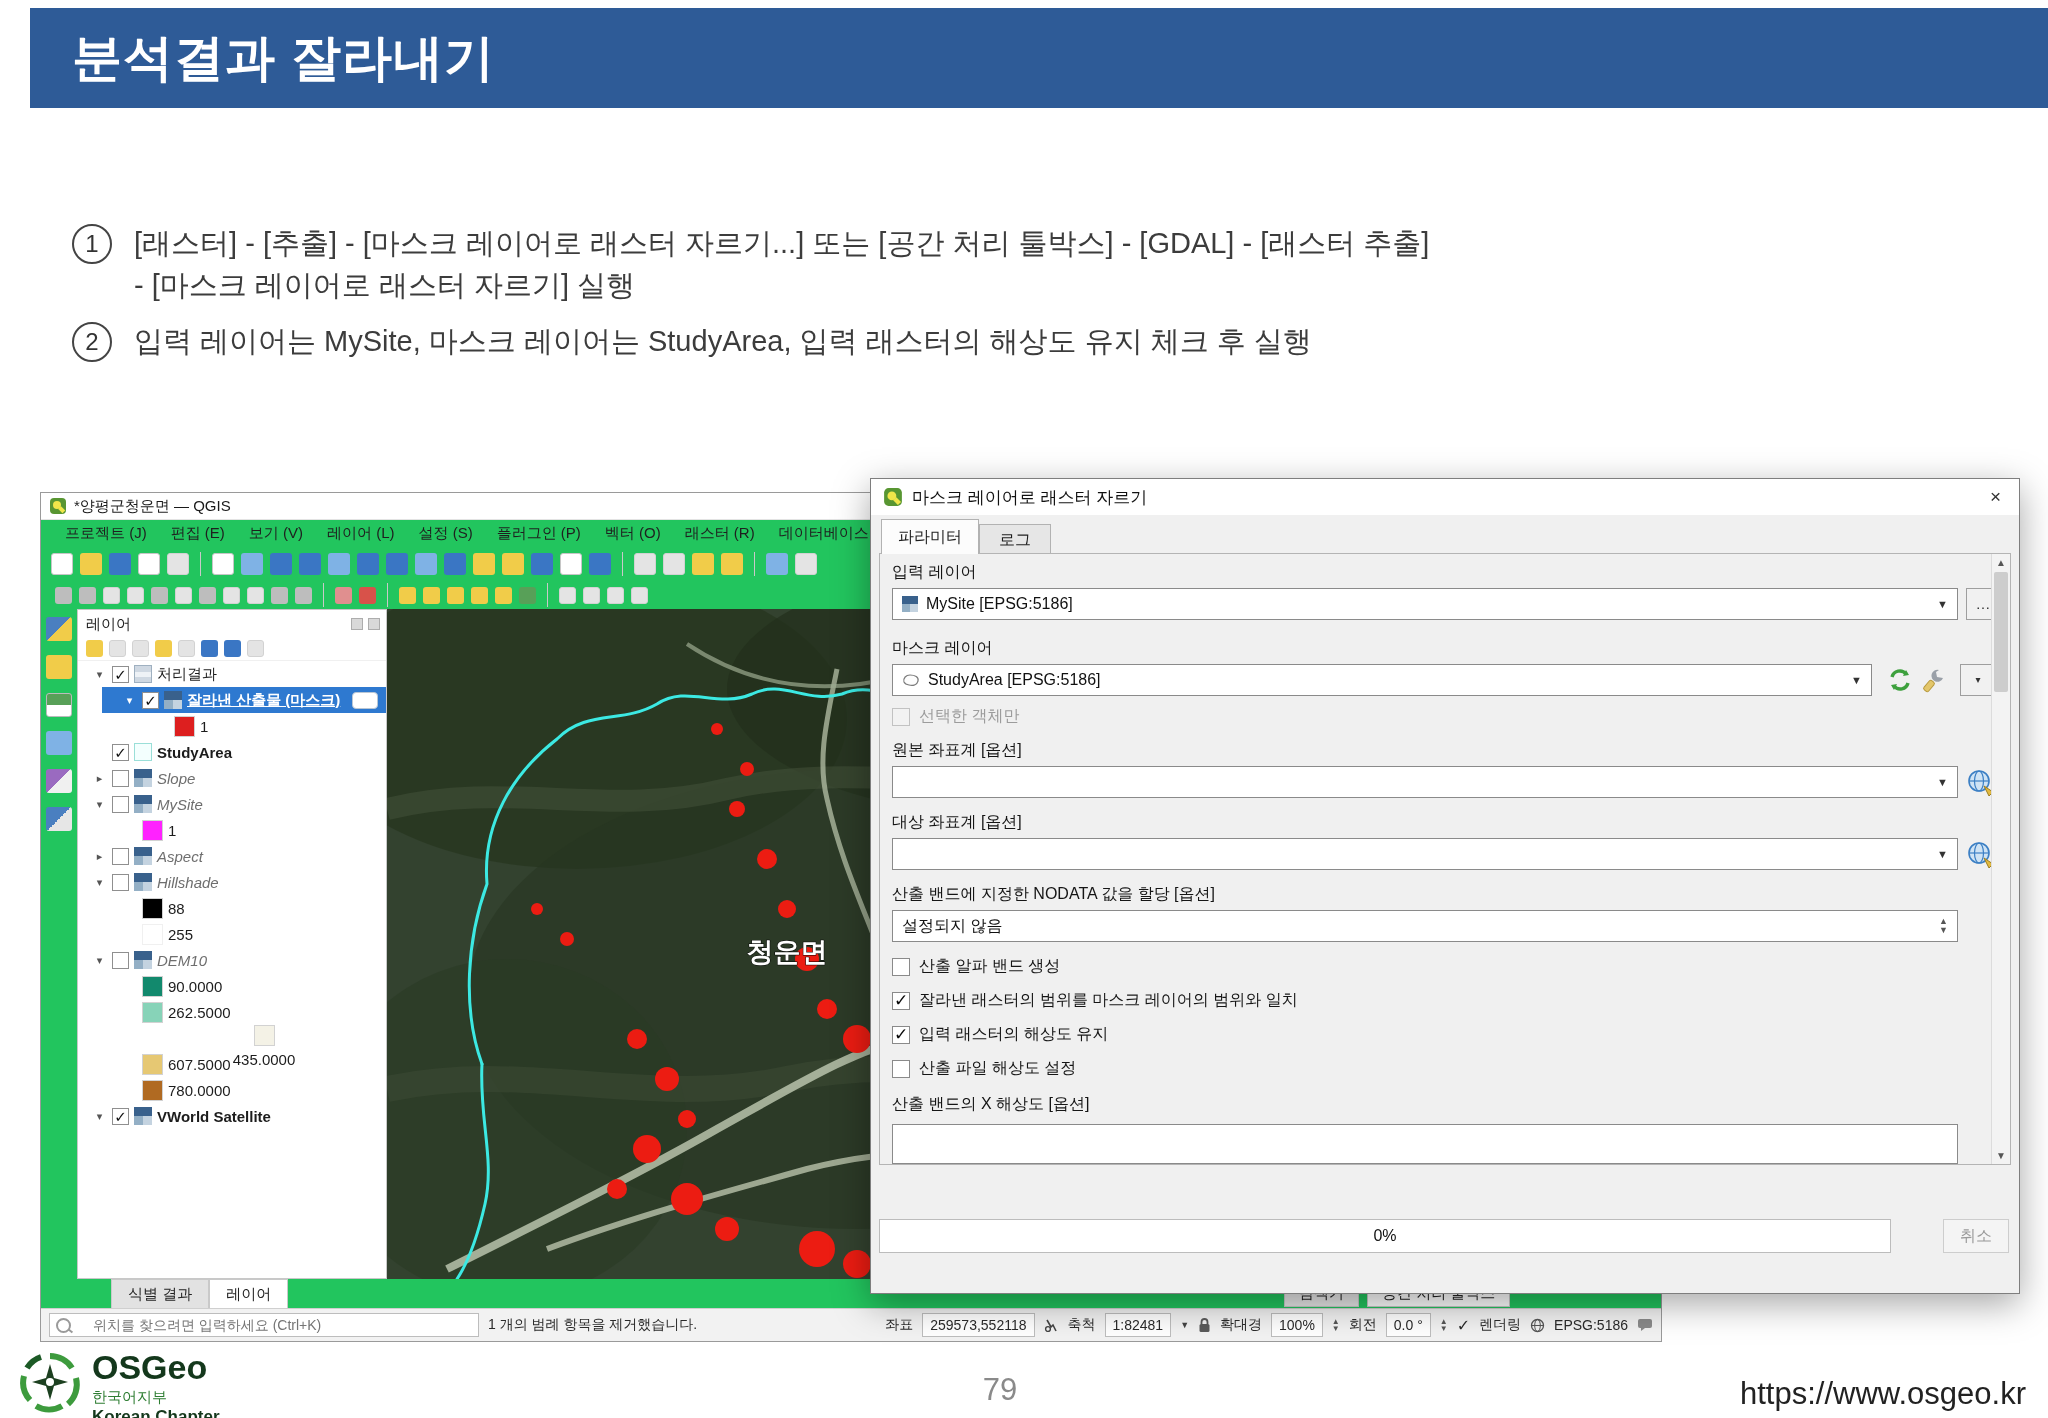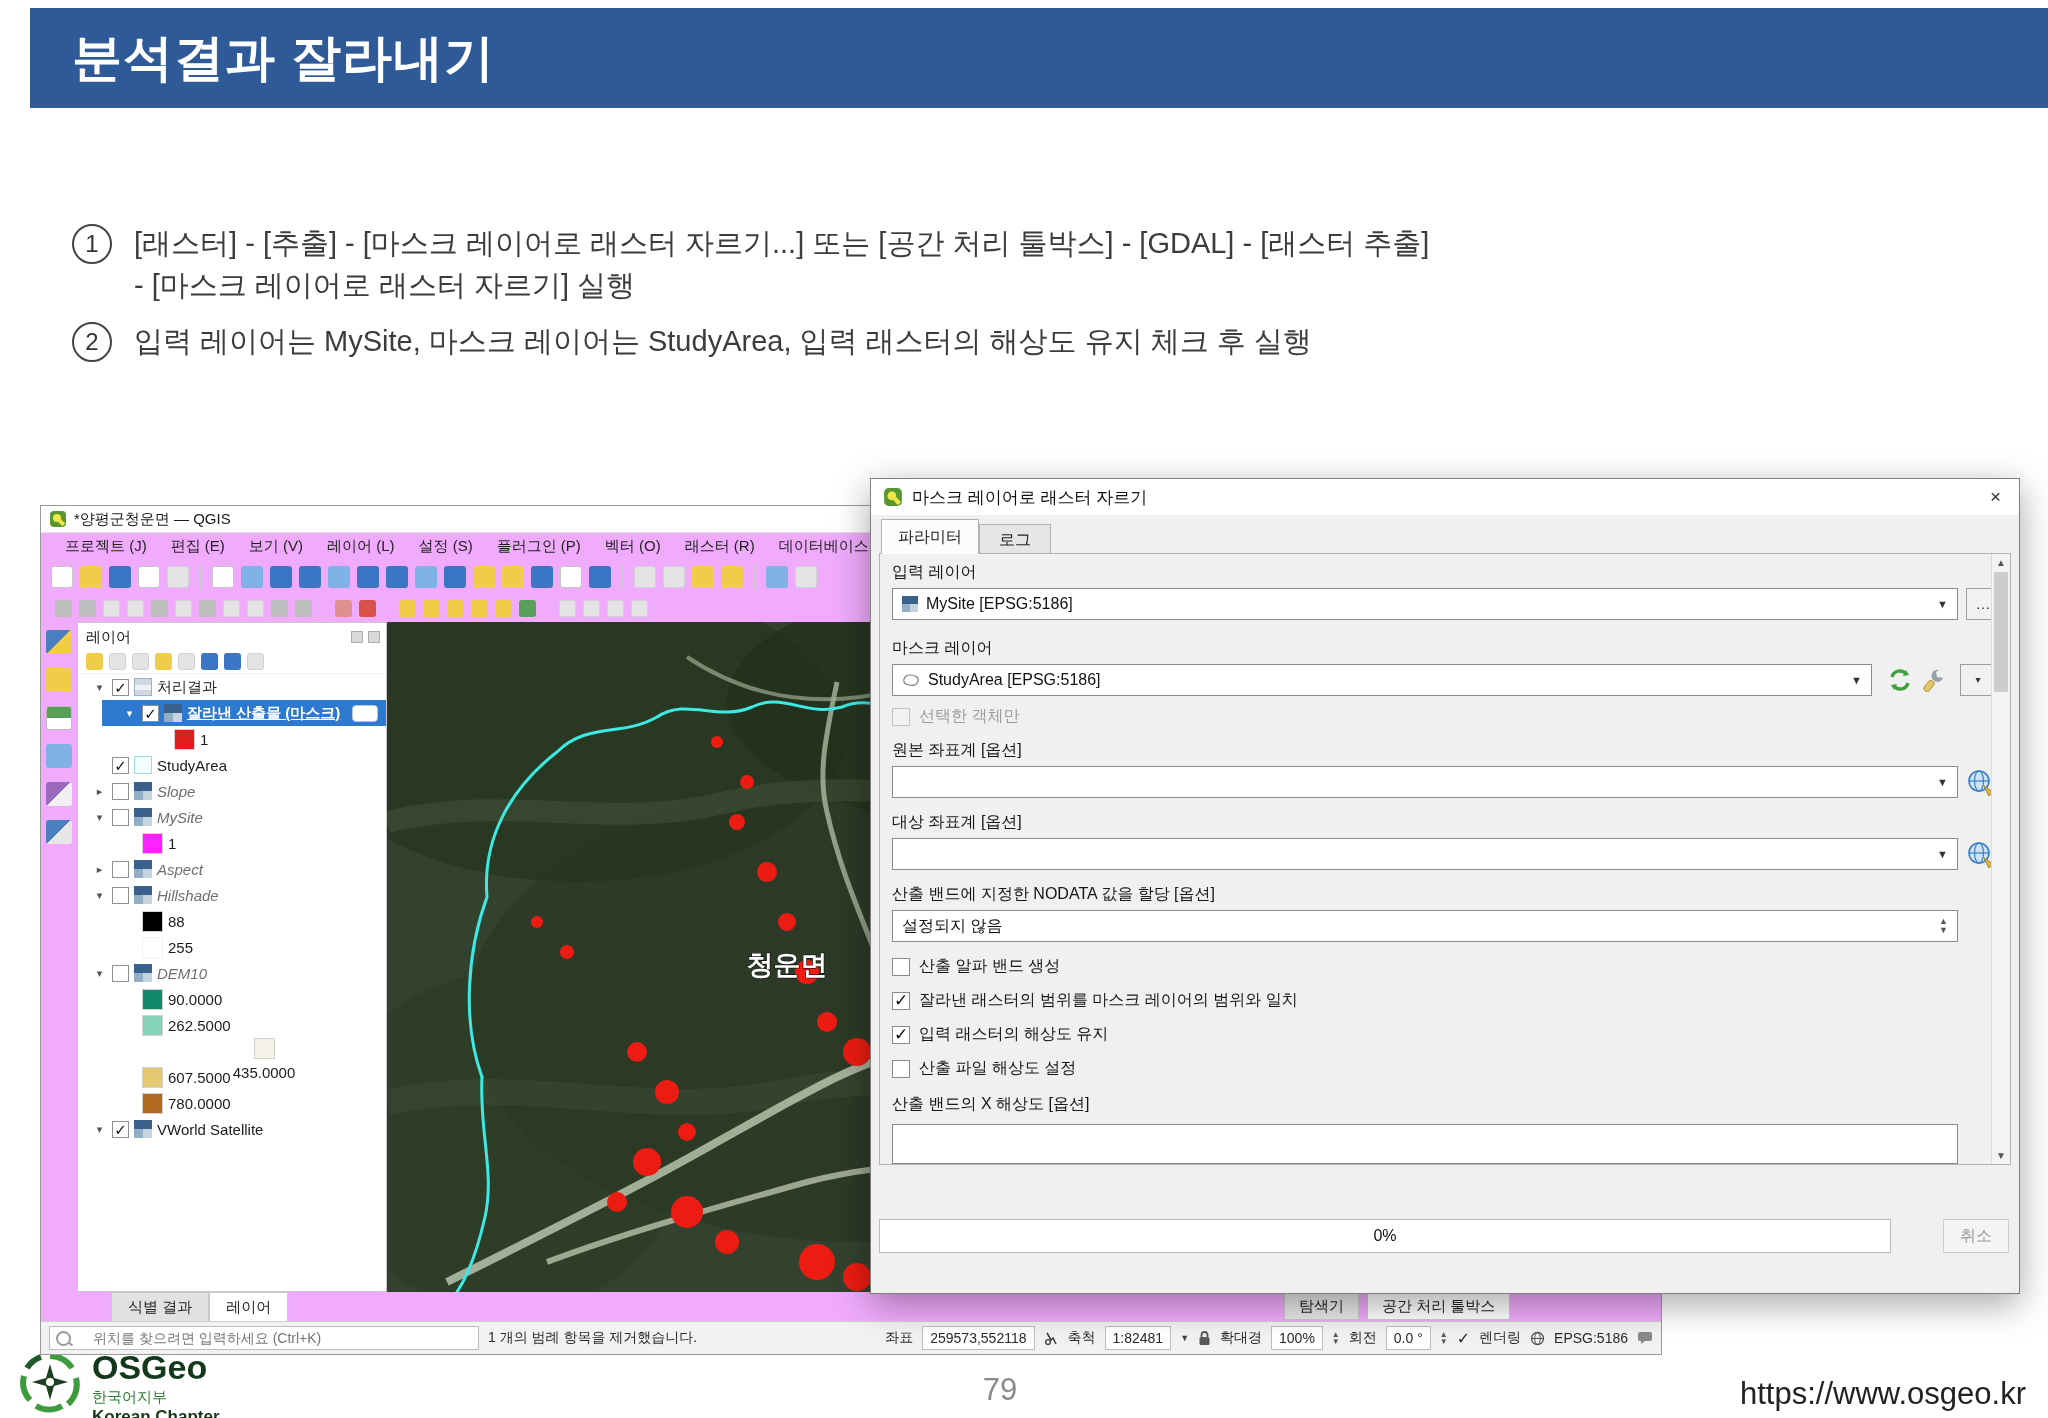--- a/index.html
+++ b/index.html
@@ -13,21 +13,21 @@
   .circnum{flex:0 0 auto;width:36px;height:36px;border:2px solid #444;border-radius:50%;
            text-align:center;line-height:36px;font-size:24px;color:#333;margin-top:2px;}
   .steptext{font-size:29px;color:#3c3c3c;line-height:42px;}
   .footer-logo{position:absolute;left:18px;top:1350px;display:flex;gap:10px;align-items:flex-start;}
   .logo-txt1{font-size:34px;font-weight:bold;color:#14381c;line-height:34px;}
   .logo-txt2{font-size:15px;color:#2e7d32;margin-top:4px;}
   .logo-txt3{font-size:17px;font-weight:bold;color:#14381c;}
   .pagenum{position:absolute;left:900px;top:1372px;width:200px;text-align:center;font-size:31px;color:#8a8a8a;}
   .url{position:absolute;right:22px;top:1376px;font-size:31px;color:#222;}
   
-  .qgis{position:absolute;left:40px;top:505px;width:1620px;height:848px;background:#f0abfc;
+  .qgis{position:absolute;left:40px;top:492px;width:1620px;height:848px;background:#22c55e;
         border:1px solid #9a9a9a;z-index:1;}
   .q-titlebar{position:absolute;left:0;top:0;right:0;height:26px;background:#fff;display:flex;
               align-items:center;gap:7px;padding-left:8px;font-size:15px;color:#1a1a1a;border-bottom:1px solid #e3e3e3;}
   .q-menubar{position:absolute;left:0;top:26px;right:0;height:28px;display:flex;gap:0;
              align-items:center;padding-left:12px;font-size:15px;color:#1f1f1f;}
   .q-menubar span{padding:0 12px;white-space:nowrap;}
   .q-tb1{position:absolute;left:0;top:54px;right:0;height:34px;display:flex;gap:7px;align-items:center;padding-left:10px;}
   .q-tb2{position:absolute;left:0;top:88px;right:0;height:28px;display:flex;gap:7px;align-items:center;padding-left:14px;}
   .chip{width:22px;height:22px;border-radius:3px;flex:0 0 auto;}
   .chip.sm{width:17px;height:17px;}
@@ -49,21 +49,21 @@
   .trow{height:26px;display:flex;align-items:center;gap:5px;font-size:15px;color:#1c1c1c;white-space:nowrap;}
   .exp{width:15px;text-align:center;color:#555;font-size:11px;flex:0 0 auto;}
   .cbx{width:17px;height:17px;border:1px solid #8f8f8f;background:#fff;flex:0 0 auto;text-align:center;
        line-height:16px;font-size:15px;font-weight:bold;color:#111;box-sizing:border-box;}
   .licon{width:18px;height:18px;flex:0 0 auto;background:
          conic-gradient(#39618c 0 25%, #c4d3e0 0 50%, #93afc5 0 75%, #39618c 0);}
   .licon.poly{background:#f3fffe;border:1px solid #9adfd8;box-sizing:border-box;}
   .licon.grp{background:linear-gradient(180deg,#cfd8e2 0 40%,#eef2f6 40% 70%,#cfd8e2 70%);border:1px solid #9fb0c0;box-sizing:border-box;}
   .sw{width:21px;height:21px;flex:0 0 auto;border:1px solid #d2d2d2;box-sizing:border-box;}
   .it .tlabel{font-style:italic;color:#6e6e6e;}
-  .bd .tlabel{font-weight:normal;text-align:center;}
+  .bd .tlabel{font-weight:bold;text-align:center;}
   .trow.sel{background:#2e79d0;color:#fff;margin-left:24px;}
   .trow.sel .tlabel{color:#fff;font-weight:bold;text-decoration:underline;}
   .selbadge{margin-left:auto;margin-right:8px;width:24px;height:15px;background:#fff;border:1px solid #b9c6d4;
             border-radius:4px;flex:0 0 auto;}
   .q-paneltabs{position:absolute;left:70px;top:786px;display:flex;}
   .ptab{height:28px;line-height:28px;padding:0 16px;font-size:15px;font-weight:normal;color:#222;
         border:1px solid #c9c9c9;background:#fff;}
   .ptab.on{background:#e2e2e2;}
   
   .q-map{position:absolute;left:346px;top:116px;width:884px;height:670px;overflow:hidden;background:#30402e;}

